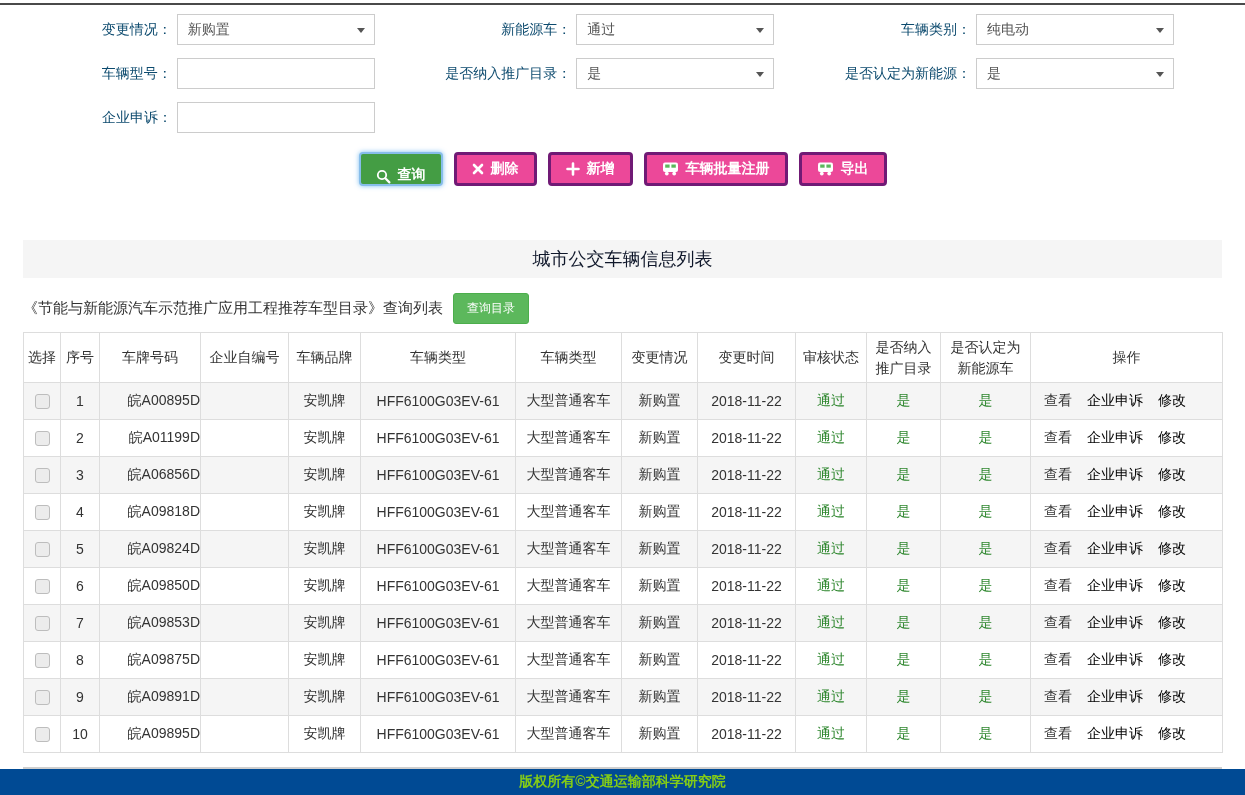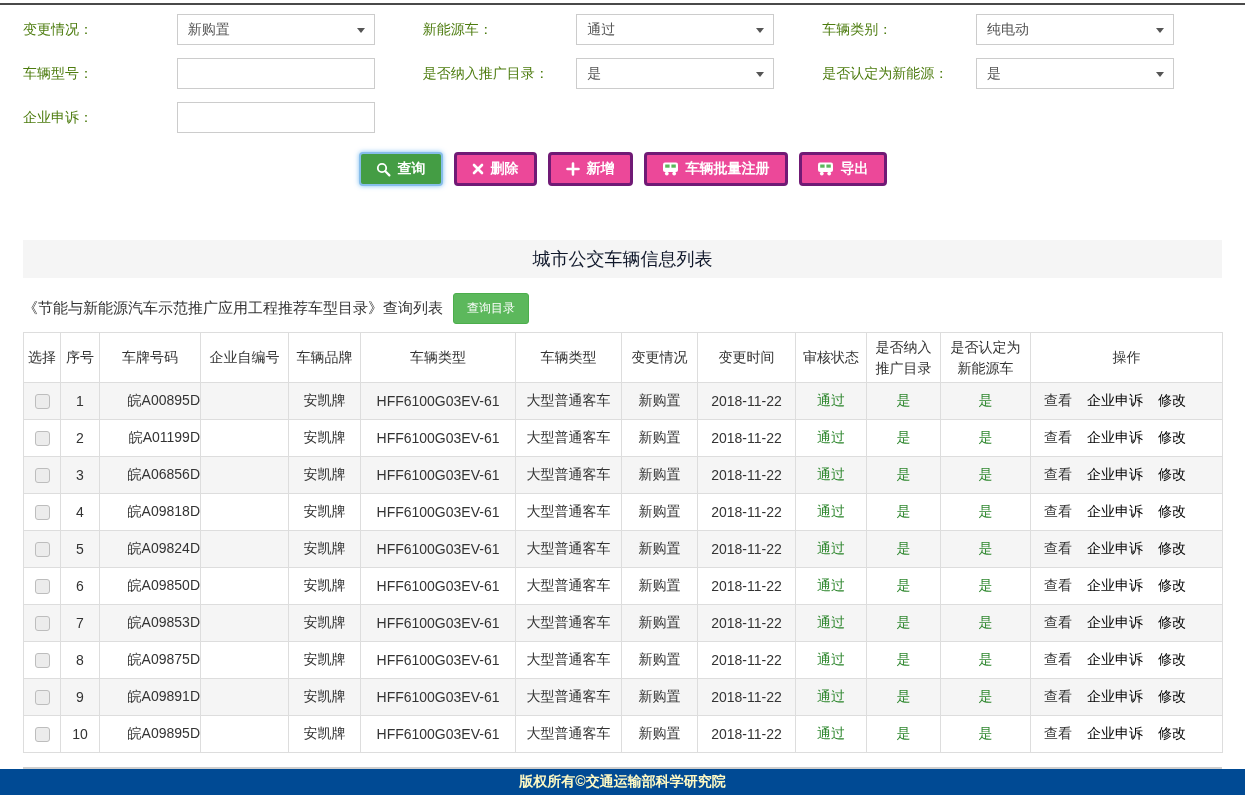--- a/index.html
+++ b/index.html
@@ -6,34 +6,34 @@
   html,body { width:1245px; height:795px; background:#fff; overflow:hidden;
     font-family:"Liberation Sans","DejaVu Sans",sans-serif; color:#333; }
   .page { width:1245px; height:795px; display:flex; flex-direction:column; }
   .top-line { margin-top:3px; height:2px; background:#4a4a4a; width:100%; }
   .container { width:1199px; margin:0 auto; flex:0 0 auto; }
 
   
   .filter-form { padding-top:9px; }
   .form-row { display:flex; margin-bottom:13px; }
   .form-col { width:400px; display:flex; align-items:center; padding-right:48px; }
-  .form-label { flex:1; text-align:left; font-size:14px; color:#4d7c0f; padding-right:5px; white-space:nowrap; }
+  .form-label { flex:1; text-align:right; font-size:14px; color:#0c4a6e; padding-right:5px; white-space:nowrap; }
   .select-box { position:relative; width:198px; height:31px; border:1px solid #ccc; background:#fff;
     display:flex; align-items:center; padding:0 22px 0 10px; cursor:pointer; }
   .select-value { font-size:14px; color:#555; }
   .caret-icon { position:absolute; right:9px; top:13px; width:0; height:0;
     border-left:4px solid transparent; border-right:4px solid transparent; border-top:5px solid #555; }
   .text-input { width:198px; height:31px; border:1px solid #ccc; padding:0 8px; font-size:14px; color:#333; outline:none; }
 
   
   .toolbar { margin-top:19px; display:flex; justify-content:center; gap:11px; }
   .btn { display:inline-flex; align-items:center; gap:7px; height:34px; padding:0 15px;
     background:#ec4899; border:3px solid #701a75; border-radius:4px; color:#fff;
     font-size:14px; font-weight:bold; cursor:pointer; font-family:inherit; }
-  .btn-query { background:#449d44; border:2px solid #87bdea; box-shadow:0 0 5px rgba(82,168,236,.75); }
+  .btn-query { background:#449d44; border:2px solid #87bdea; box-shadow:0 0 5px rgba(82,168,236,.75);align-items:flex-end; }
 
   
   .banner { margin-top:54px; height:38px; background:#f5f5f5; display:flex; align-items:center; justify-content:center; }
   .banner-title { color:#0f172a; font-size:18px; }
 
   
   .catalog-row { margin-top:15px; display:flex; align-items:center; gap:10px; }
   .catalog-text { font-size:15px; color:#333; }
   .btn-catalog { height:31px; padding:0 13px; background:#5cb85c; border:1px solid #4cae4c;
     border-radius:3px; color:#fff; font-size:12px; cursor:pointer; font-family:inherit; }
@@ -50,21 +50,21 @@
   .txt-green { color:#2d862d; }
   .op-link { margin-right:15px; color:#333; cursor:pointer; }
   .op-disabled { color:#000000; cursor:default; }
   .row-checkbox { appearance:none; -webkit-appearance:none; width:15px; height:15px;
     background:#ececec; border:1px solid #bdbdbd; border-radius:3px; vertical-align:middle; cursor:pointer; }
 
   
   .flex-spacer { flex:1 1 auto; }
   .footer-line { width:1199px; margin:0 auto; height:2px; background:#cfcfcf; }
   .footer { height:26px; background:#004a94; display:flex; align-items:center; justify-content:center; }
-  .footer-text { color:#fef9c3; font-size:14px; font-weight:bold; }
+  .footer-text { color:#84cc16; font-size:14px; font-weight:bold; }
 </style>
 </head>
 <body>
 
 <div class="page">
   <div class="top-line"></div>
 
   <div class="container">
 
     <div class="filter-form">

